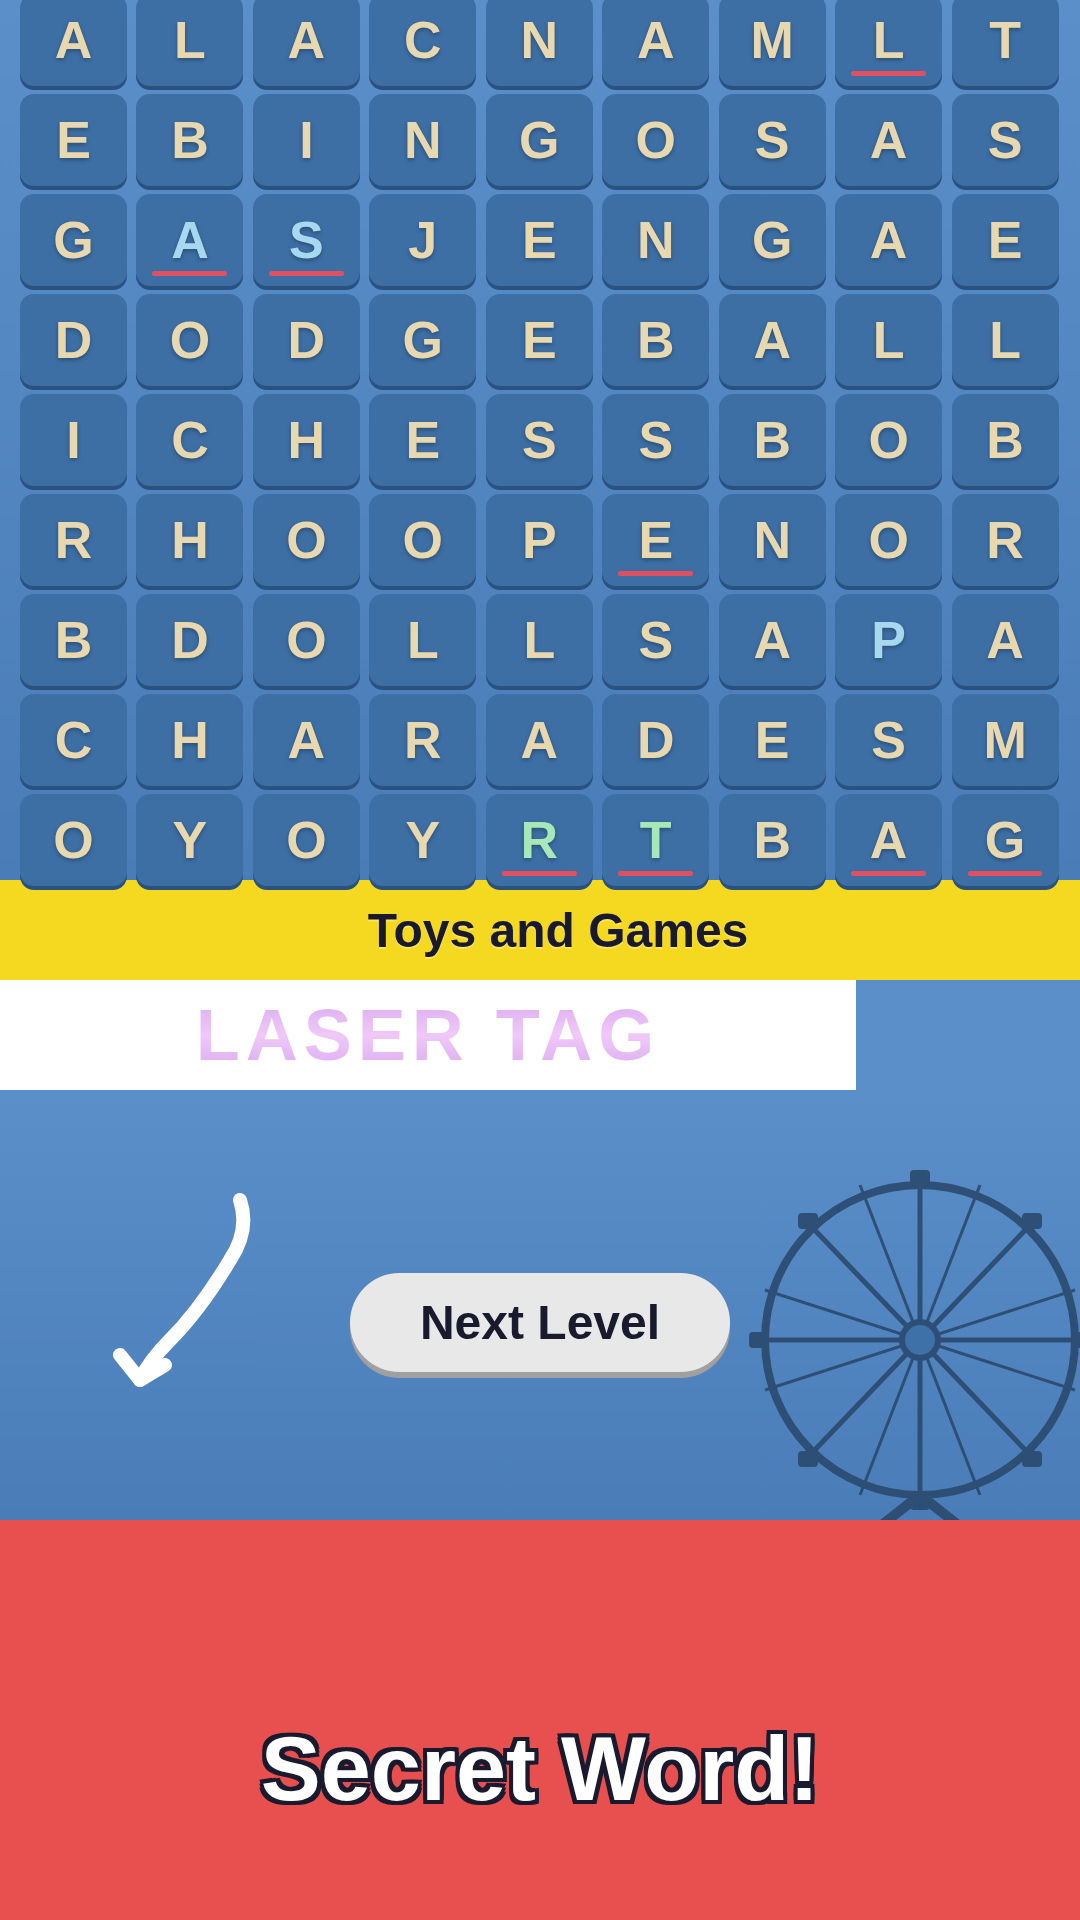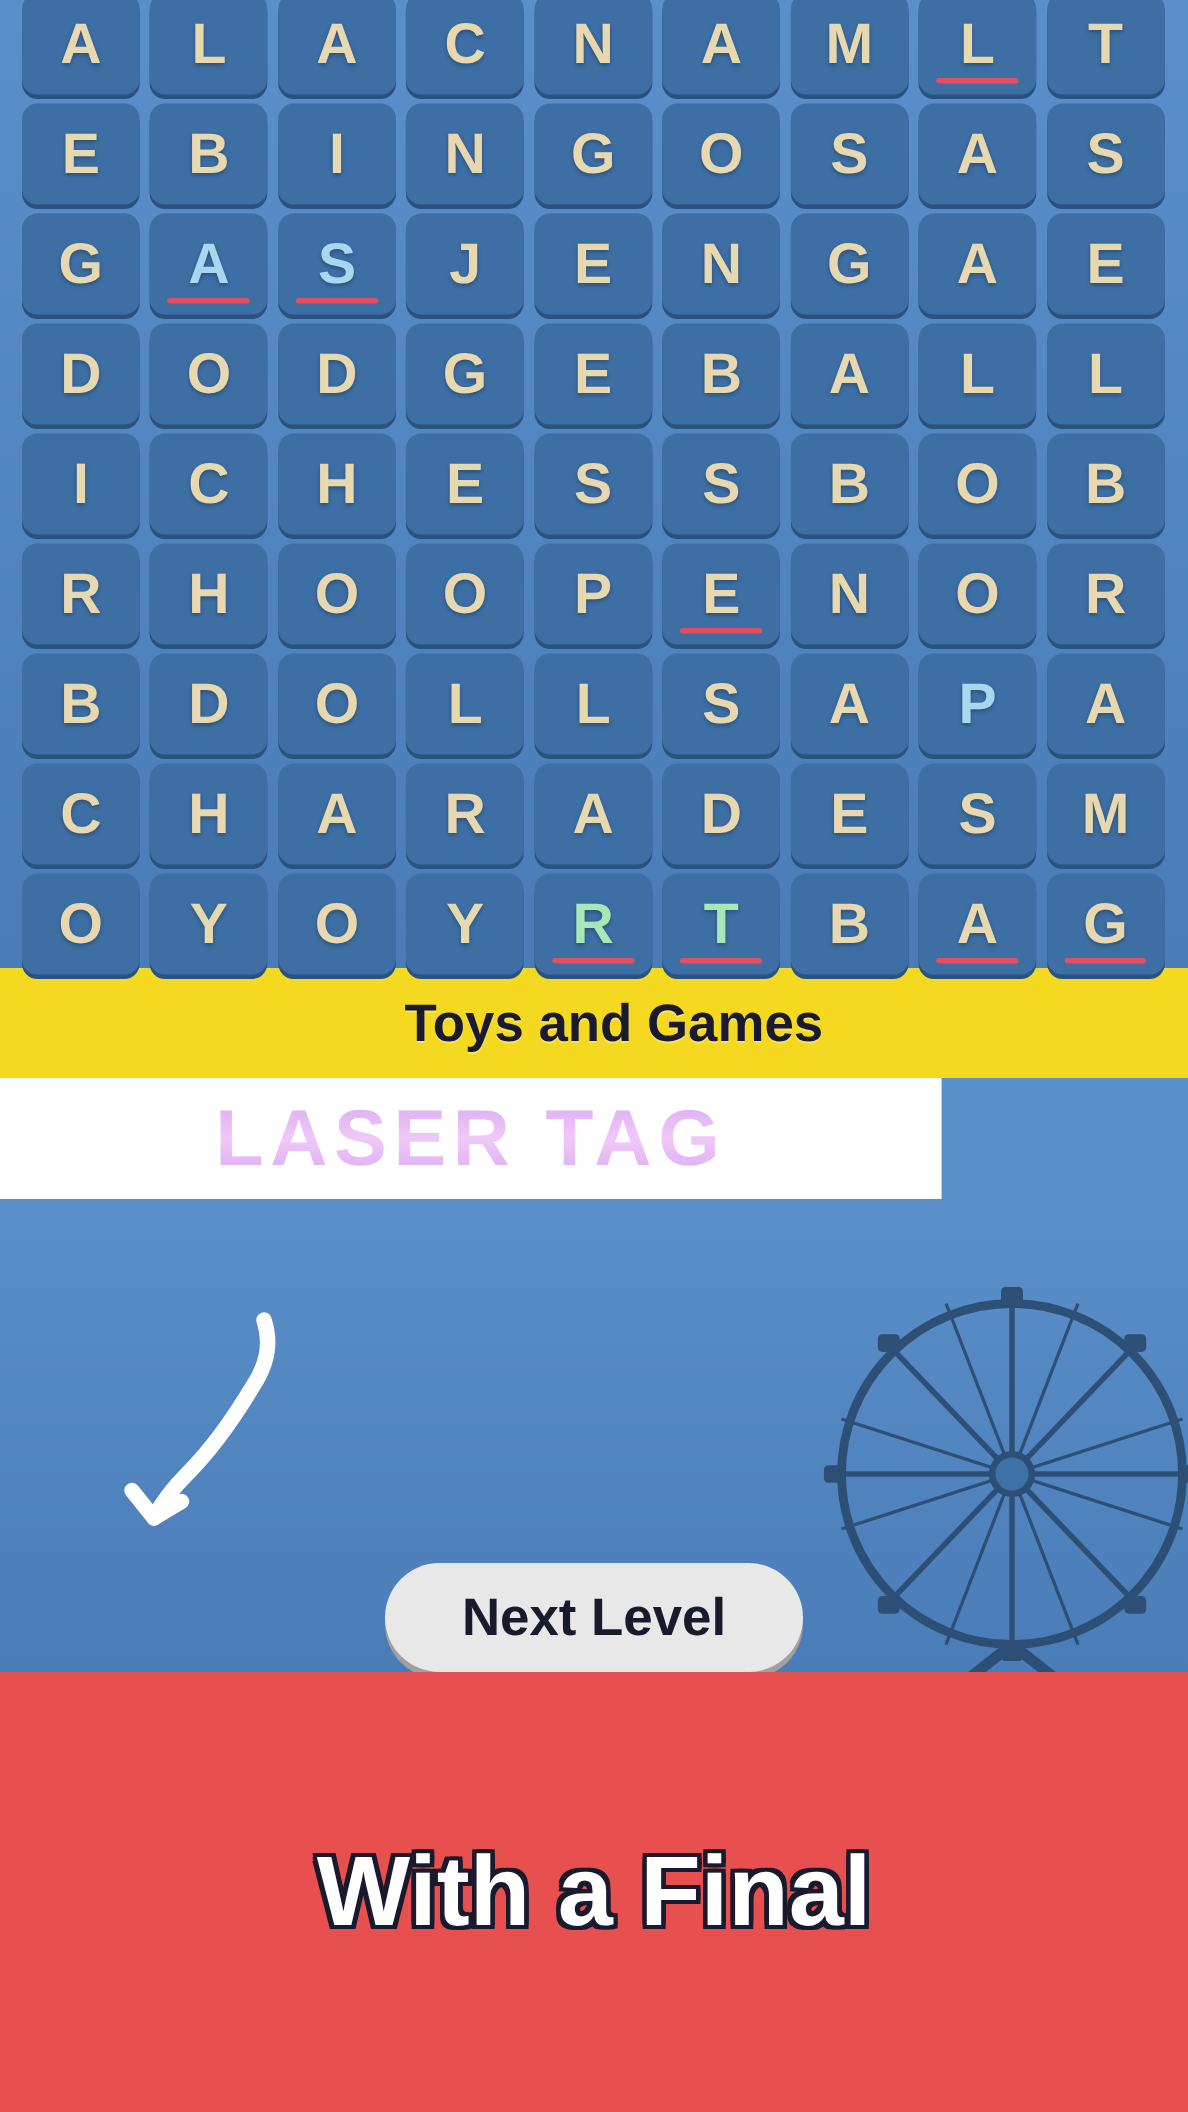--- a/index.html
+++ b/index.html
@@ -109,21 +109,21 @@
       background-clip: text;
       letter-spacing: 6px;
     }
 
     
     .next-section {
       width: 1080px;
       height: 430px;
       background: linear-gradient(180deg, #5b8fc9 0%, #4a7db8 100%);
       display: flex;
-      align-items: flex-end;
+      align-items: center;
       justify-content: center;
       padding-top: 34px;
       position: relative;
       overflow: hidden;
     }
 
     .next-level-btn {
       background: #e8e8e8;
       border: none;
       border-radius: 50px;
@@ -484,15 +484,16 @@
     <line x1="190" y1="325" x2="120" y2="380" stroke="#2a4a6e" stroke-width="10"></line>
     <line x1="190" y1="325" x2="260" y2="380" stroke="#2a4a6e" stroke-width="10"></line>
     <line x1="120" y1="380" x2="260" y2="380" stroke="#2a4a6e" stroke-width="6"></line>
   </svg>
 
   <button class="next-level-btn">Next Level</button>
 </div>
 
 <div class="bottom-section">
   <div class="final-text">
-    <span>With a Final</span><br>
+    <br>
+    <span>Secret Word!</span>
   </div>
 </div>
 
 </body></html>

